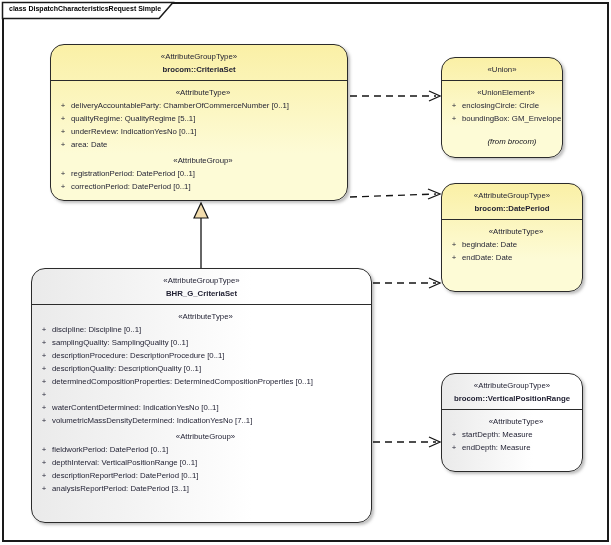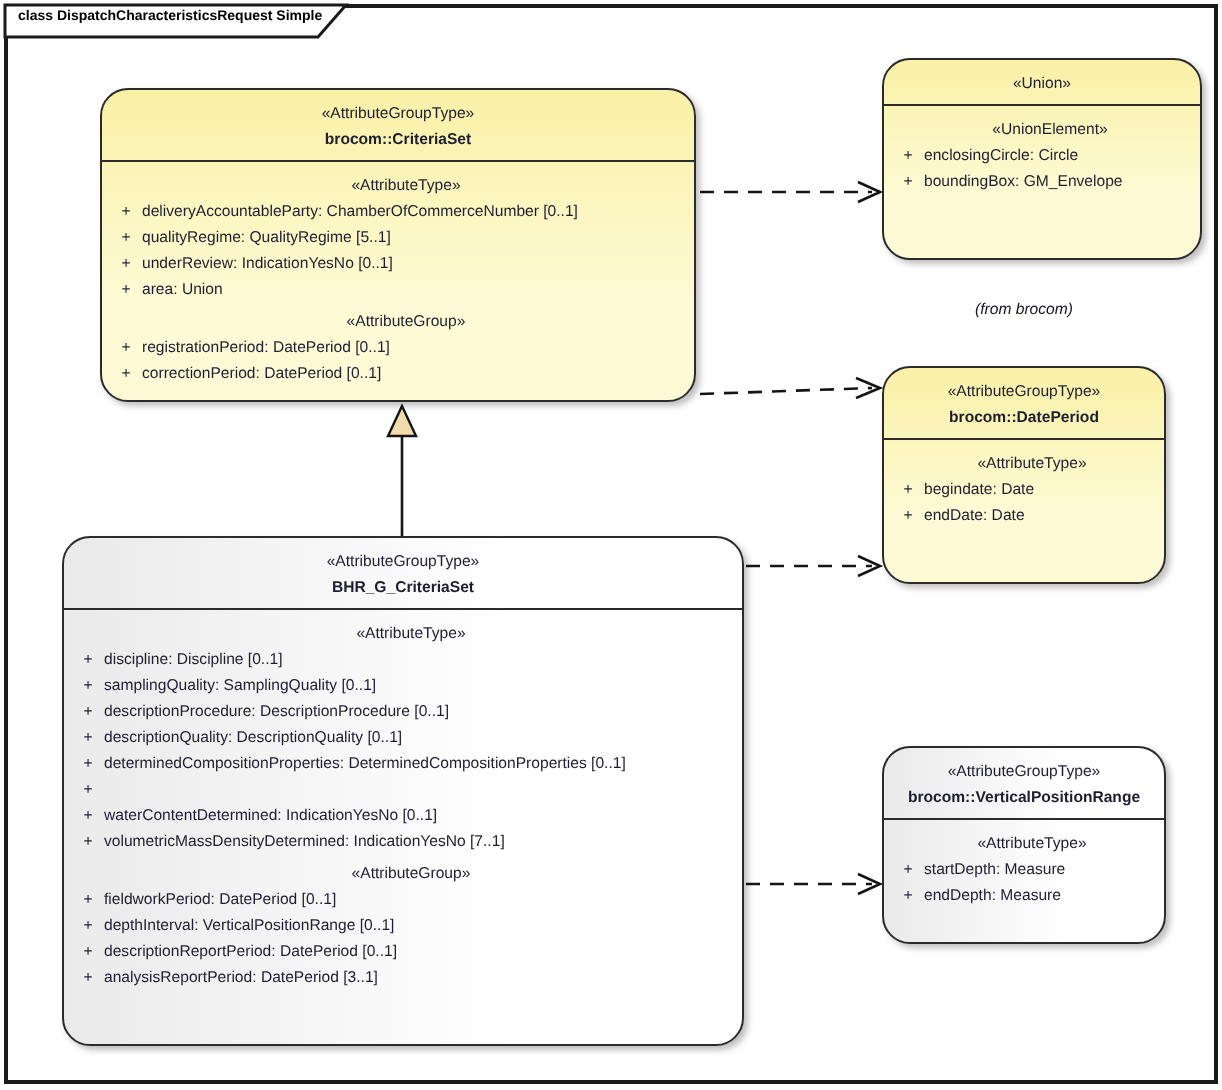--- a/index.html
+++ b/index.html
@@ -40,25 +40,25 @@
   .box-body { padding:2px 4px 2px 4px; }
   .section-label { font-size:7.8px; line-height:13px; margin:3px 0 0 8px; white-space:nowrap;text-align:center; }
   .attr { display:flex; font-size:7.8px; line-height:13px; white-space:nowrap; }
   .attr .vis { flex:none; width:16px; text-align:center; }
   .note-origin {
     position:absolute; font-size:7.8px; font-style:italic; text-align:center;
     color:#14141e; z-index:2;
   }
   
   #box-criteriaset   { left:50px;  top:44px;  width:298px; height:157px; }
-  #box-area          { left:441px; top:29px;  width:160px; height:101px; }
+  #box-area          { left:441px; top:57px;  width:122px; height:101px; }
   #box-dateperiod    { left:441px; top:183px; width:142px; height:109px; }
   #box-bhr           { left:31px;  top:268px; width:341px; height:255px; }
   #box-vpr           { left:441px; top:373px; width:142px; height:99px;  }
-  #note-from-brocom  { left:441px; top:150px; width:142px; }
+  #note-from-brocom  { left:441px; top:137px; width:142px; }
 </style>
 </head>
 <body>
 
 <div class="outer-frame"></div>
 
 <svg class="overlay" viewBox="0 0 611 545" xmlns="http://www.w3.org/2000/svg">
 
   <path d="M2.5,2.5 L173,2.5 L159,18.5 L2.5,18.5 Z" fill="#ffffff" stroke="#1a1a1a" stroke-width="1.5"></path>
 
@@ -104,21 +104,21 @@
     <div class="attr">
       <span class="vis">+</span>
       <span>qualityRegime: QualityRegime [5..1]</span>
     </div>
     <div class="attr">
       <span class="vis">+</span>
       <span>underReview: IndicationYesNo [0..1]</span>
     </div>
     <div class="attr">
       <span class="vis">+</span>
-      <span>area: Union</span>
+      <span>area: Date</span>
     </div>
     <div class="section-label">«AttributeGroup»</div>
     <div class="attr">
       <span class="vis">+</span>
       <span>registrationPeriod: DatePeriod [0..1]</span>
     </div>
     <div class="attr">
       <span class="vis">+</span>
       <span>correctionPeriod: DatePeriod [0..1]</span>
     </div>

